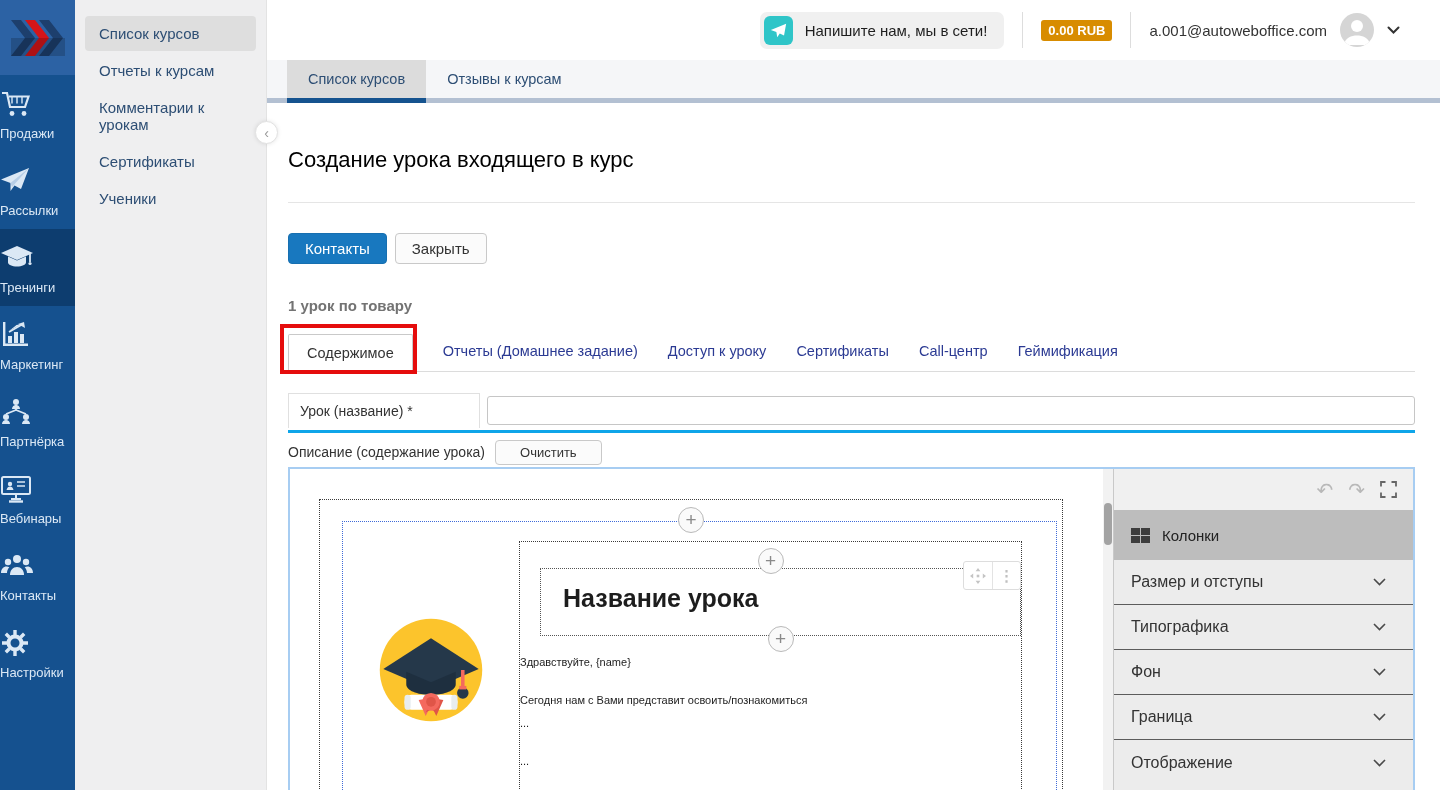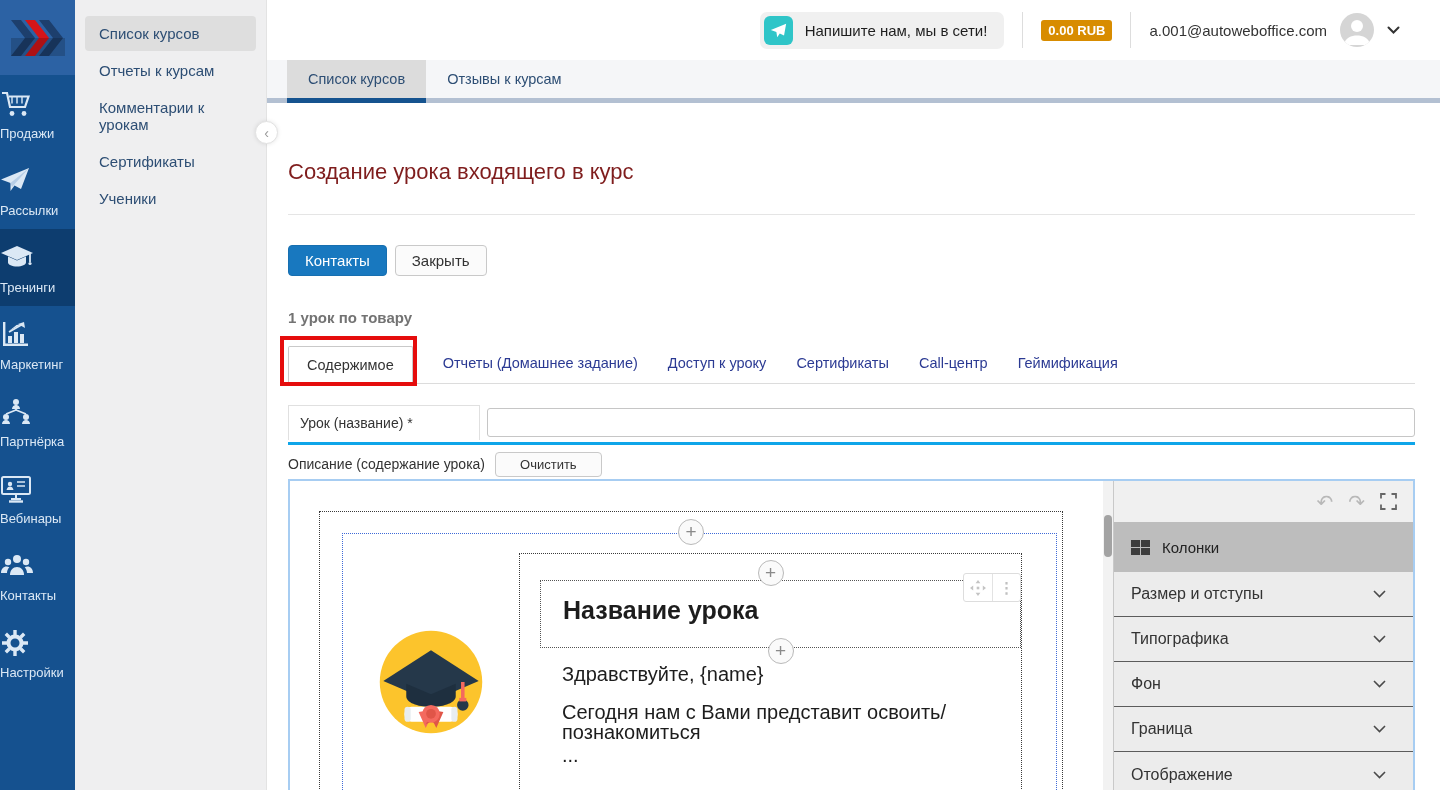--- a/index.html
+++ b/index.html
@@ -32,21 +32,21 @@
   .account-email { font-size:15px; color:#333; cursor:pointer; }
   .avatar { width:34px; height:34px; border-radius:50%; background:#d5d5d5; overflow:hidden; display:flex; align-items:flex-end; justify-content:center; cursor:pointer; }
   .caret-down { cursor:pointer; display:flex; align-items:center; }
 
   
   .tabstrip { height:43px; background:#f5f6f8; border-bottom:5px solid #b3c0d2; display:flex; align-items:flex-end; padding-left:20px; }
   .ctab { font-size:14.5px; color:#2d4e74; line-height:38px; padding:0 21px; cursor:pointer; }
   .ctab.active { background:#dcdcdc; border-bottom:5px solid #15538f; margin-bottom:-5px; }
 
   .main { position:relative; padding:0 25px 0 21px; }
-  .page-title { margin-top:56px; font-size:22px; font-weight:normal; color:#7f1d1d; }
+  .page-title { margin-top:44px; font-size:22px; font-weight:normal; color:#000000; }
   .title-hr { border:none; border-top:1px solid #e5e5e5; margin-top:29px; }
   .btn-row { margin-top:30px; display:flex; gap:8px; }
   .btn { font-size:15px; padding:6px 16px; border-radius:4px; cursor:pointer; border:1px solid transparent; }
   .btn-primary { background:#1878bf; border-color:#176fb0; color:#fff; }
   .btn-light { background:#fbfbfb; border-color:#c9c9c9; color:#333; }
   .section-heading { margin-top:33px; font-size:15px; font-weight:bold; color:#737373; }
 
   
   .lesson-tabs { position:relative; margin-top:19px; display:flex; align-items:flex-end; gap:30px; border-bottom:1px solid #dcdcdc; height:39px; }
   .ltab-active { position:relative; background:#fff; border:1px solid #c9c9c9; border-bottom-color:#fff; margin-bottom:-1px; border-radius:2px 2px 0 0; padding:10px 18px; font-size:14.5px; color:#333; cursor:pointer; z-index:2; }
@@ -65,21 +65,21 @@
   
   .editor { margin-top:2px; height:334px; border:2px solid #a7cdf2; display:flex; overflow:hidden; background:#fff; }
   .canvas { flex:1; position:relative; background:#fff; overflow:hidden; }
   .dot-section { position:relative; margin:30px 40px 0 29px; height:400px; border:1px dotted #3a3a3a; }
   .row-blue { position:relative; margin:21px 5px 0 22px; height:379px; border:1px dotted #3f6ad8; display:flex; }
   .col-left { width:176px; display:flex; justify-content:center; align-items:flex-start; }
   .badge-circle { margin-top:95px; width:106px; height:106px; }
   .col-right { flex:1; position:relative; margin:19px 34px 0 0; border:1px dotted #3a3a3a; }
   .head-box { position:relative; margin:26px 0 0 20px; height:68px; border:1px dotted #555; }
   .builder-heading { padding:15px 0 0 22px; font-size:25px; font-weight:bold; color:#1d1d1d; }
-  .builder-p { margin-left:42px; font-size:20px; color:#1d1d1d; line-height:20px; }
+  .builder-p { font-size:11px; color:#1d1d1d; line-height:20px; }
   .p1 { margin-top:16px; } .p2 { margin-top:18px; } .p3 { margin-top:3px; } .p4 { margin-top:18px; }
   .plus-btn { position:absolute; width:26px; height:26px; border-radius:50%; background:#fafafa; border:1px solid #b9b9b9; color:#8a8a8a; font-size:19px; line-height:23px; text-align:center; cursor:pointer; z-index:2; }
   .plus-1 { left:50%; top:20px; transform:translate(-50%,-50%); }
   .plus-2 { left:50%; top:19px; transform:translate(-50%,-50%); }
   .plus-3 { left:50%; bottom:-17px; transform:translateX(-50%); }
   .ctrl-group { position:absolute; top:-8px; right:-1px; display:flex; background:#fff; border:1px solid #ddd; border-radius:3px; z-index:2; }
   .ctrl-cell { width:28px; height:27px; display:flex; align-items:center; justify-content:center; cursor:pointer; }
   .ctrl-cell + .ctrl-cell { border-left:1px solid #e3e3e3; }
   .kebab { color:#c0c0c0; font-size:15px; font-weight:bold; letter-spacing:0; }
 

